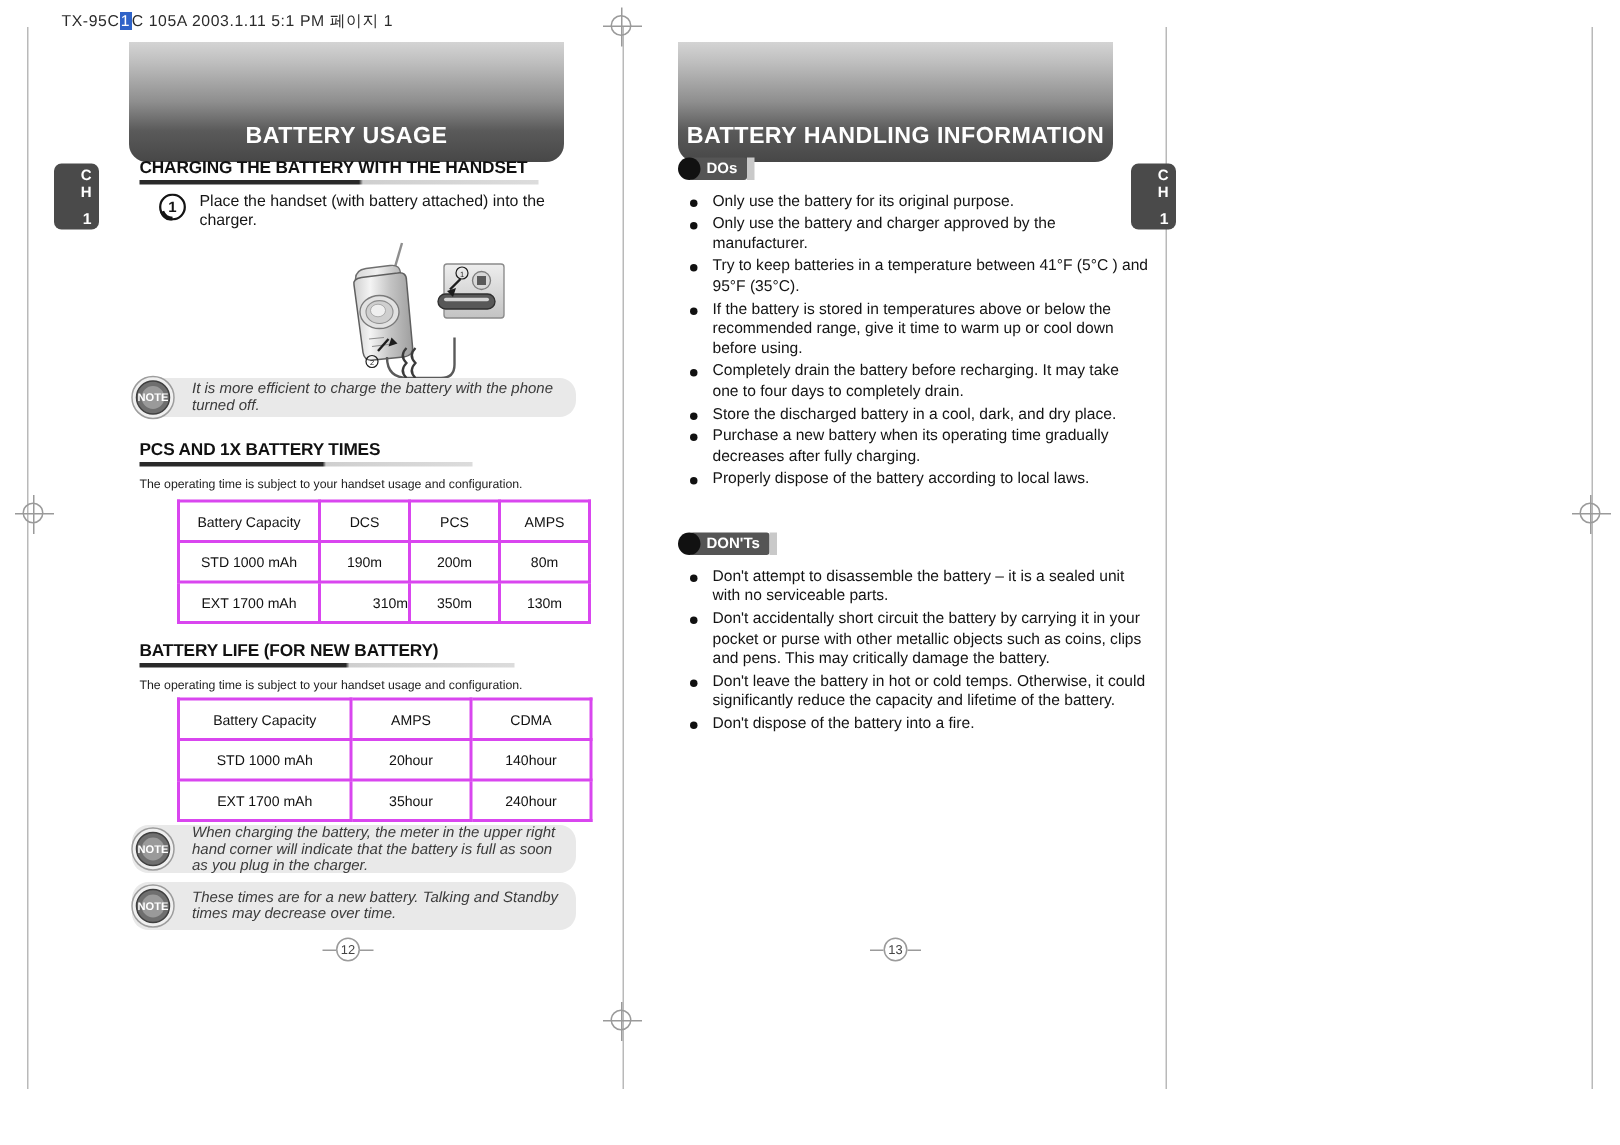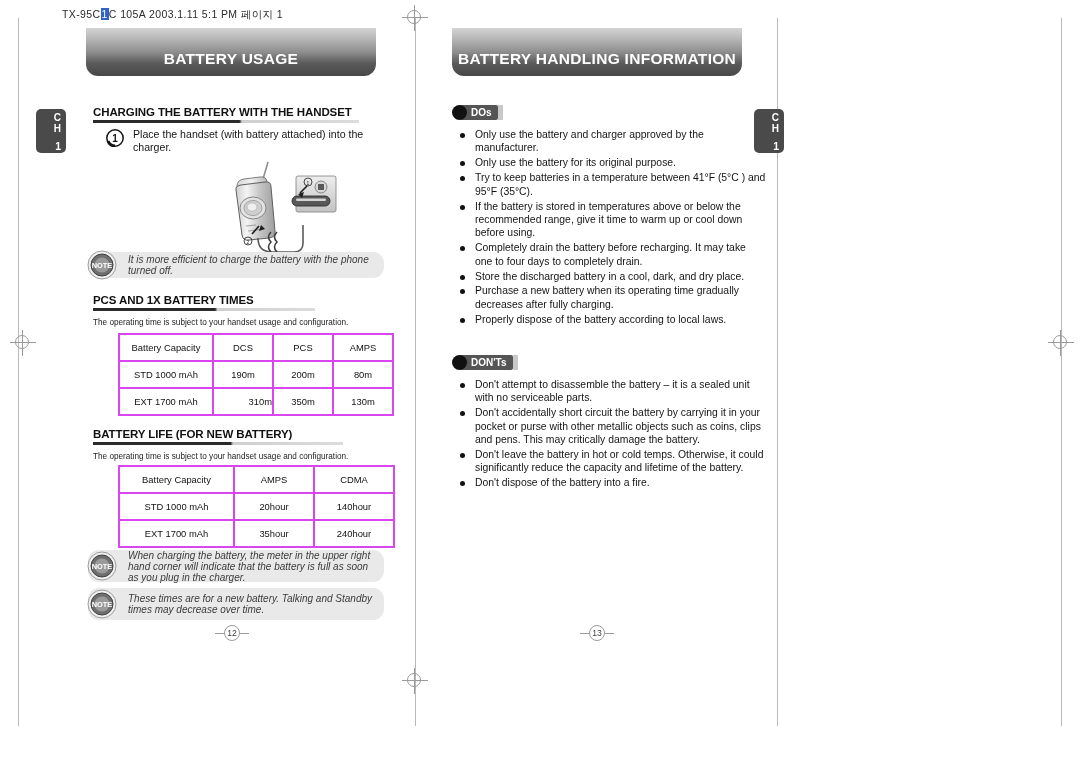--- a/index.html
+++ b/index.html
@@ -51,21 +51,21 @@
   .regmark .cv {
     position: absolute;
     top: 0; left: 12px;
     height: 26px; width: 1px;
     background: #9a9a9a;
   }
 
   
   #fileinfo {
     position: absolute;
-    left: 62px;
+    left: 41px;
     top: 6px;
     height: 17px;
     line-height: 17px;
     font-size: 10.5px;
     letter-spacing: 0.4px;
     color: #2b2b2b;
     white-space: nowrap;
     font-family: "Liberation Sans", sans-serif;
   }
   #fileinfo .hl {
@@ -82,21 +82,21 @@
     height: 763px;
   }
   #page-left  { left: 48px; }
   #page-right { left: 452px; }
 
   
   .banner {
     position: absolute;
     top: 28px;
     width: 290px;
-    height: 48px;
+    height: 80px;
     border-radius: 0 0 12px 12px;
     background: linear-gradient(to bottom,
                 #d4d4d4 0%, #bdbdbd 18%, #8e8e8e 50%,
                 #5a5a5a 74%, #474747 100%);
     box-sizing: border-box;
   }
   .banner .btitle {
     position: absolute;
     left: 0; right: 0;
     bottom: 8px;
@@ -525,22 +525,22 @@
       <div>H</div>
       <div class="num">1</div>
     </div>
 
     <div class="taglabel" style="left:0px; top:105px;">
       <div class="dot"></div>
       <div class="pill">DOs</div>
       <div class="pillcap"></div>
     </div>
     <ul class="bullets" id="dos-list" style="left:6px; top:128px; width:308px;">
+        <li>Only use the battery for its original purpose.</li>
         <li>Only use the battery and charger approved by the manufacturer.</li>
-        <li>Only use the battery for its original purpose.</li>
         <li>Try to keep batteries in a temperature between 41°F (5°C ) and 95°F (35°C).</li>
         <li>If the battery is stored in temperatures above or below the recommended range, give it time to warm up or cool down before using.</li>
         <li>Completely drain the battery before recharging. It may take one to four days to completely drain.</li>
         <li>Store the discharged battery in a cool, dark, and dry place.</li>
         <li>Purchase a new battery when its operating time gradually decreases after fully charging.</li>
         <li>Properly dispose of the battery according to local laws.</li>
       </ul>
 
     <div class="taglabel" style="left:0px; top:355px;">
       <div class="dot"></div>

